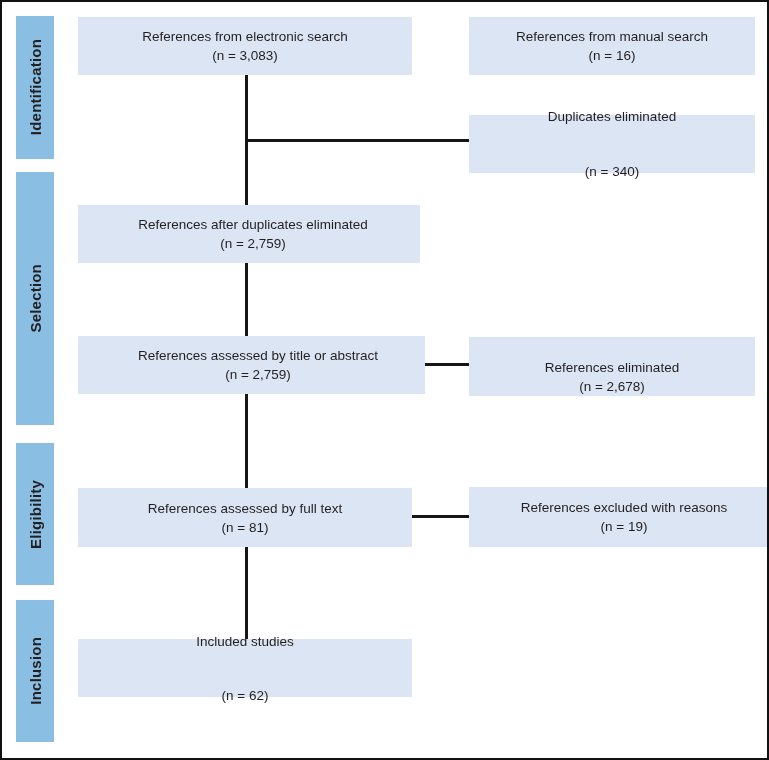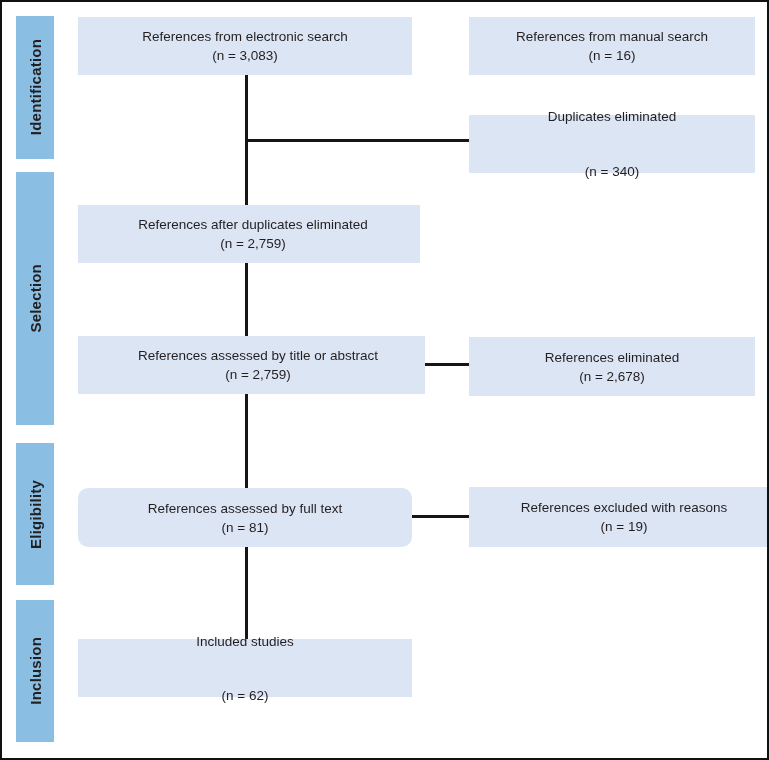--- a/index.html
+++ b/index.html
@@ -52,22 +52,22 @@
     text-align: center;
     color: var(--text, #231f20);
     font-size: 13.5px;
     line-height: 19px;
   }
   .b1 { left: 76px;  top: 15px;  width: 334px; height: 58px; }
   .b2 { left: 467px; top: 15px;  width: 286px; height: 58px; }
   .b3 { left: 467px; top: 113px; width: 286px; height: 58px; gap: 36px; }
   .b4 { left: 76px;  top: 203px; width: 334px; height: 58px; padding-left: 8px; }
   .b5 { left: 76px;  top: 334px; width: 334px; height: 58px; padding-left: 13px; }
-  .b6 { left: 467px; top: 335px; width: 286px; height: 59px; }
-  .b7 { left: 76px;  top: 486px; width: 334px; height: 59px; border-radius: 10px; }
+  .b6 { left: 467px; top: 335px; width: 286px; height: 59px; justify-content: flex-end; }
+  .b7 { left: 76px;  top: 486px; width: 334px; height: 59px; }
   .b8 { left: 467px; top: 485px; width: 310px; height: 60px; }
   .b9 { left: 76px;  top: 637px; width: 334px; height: 58px; gap: 35px; }
 
   
   .line {
     position: absolute;
     background: var(--line, #161616);
   }
   .v1 { left: 243px; top: 73px;  width: 3px;   height: 130px; }
   .v2 { left: 243px; top: 261px; width: 3px;   height: 73px;  }

